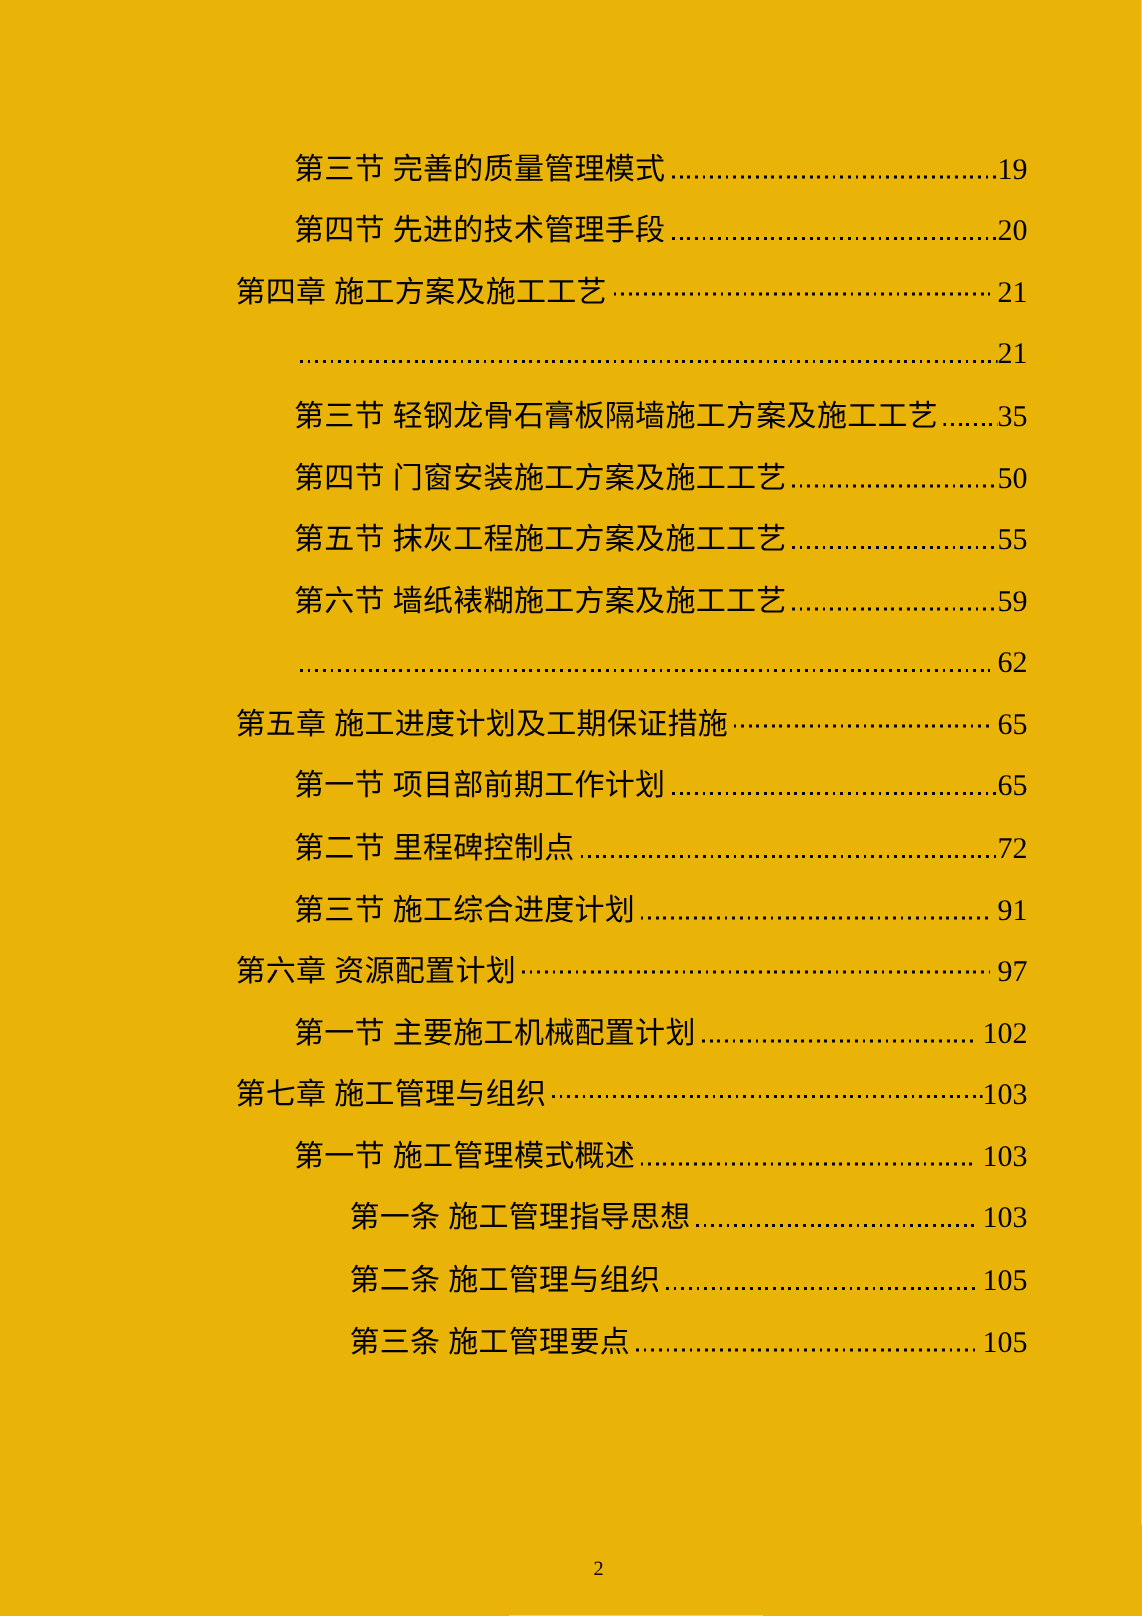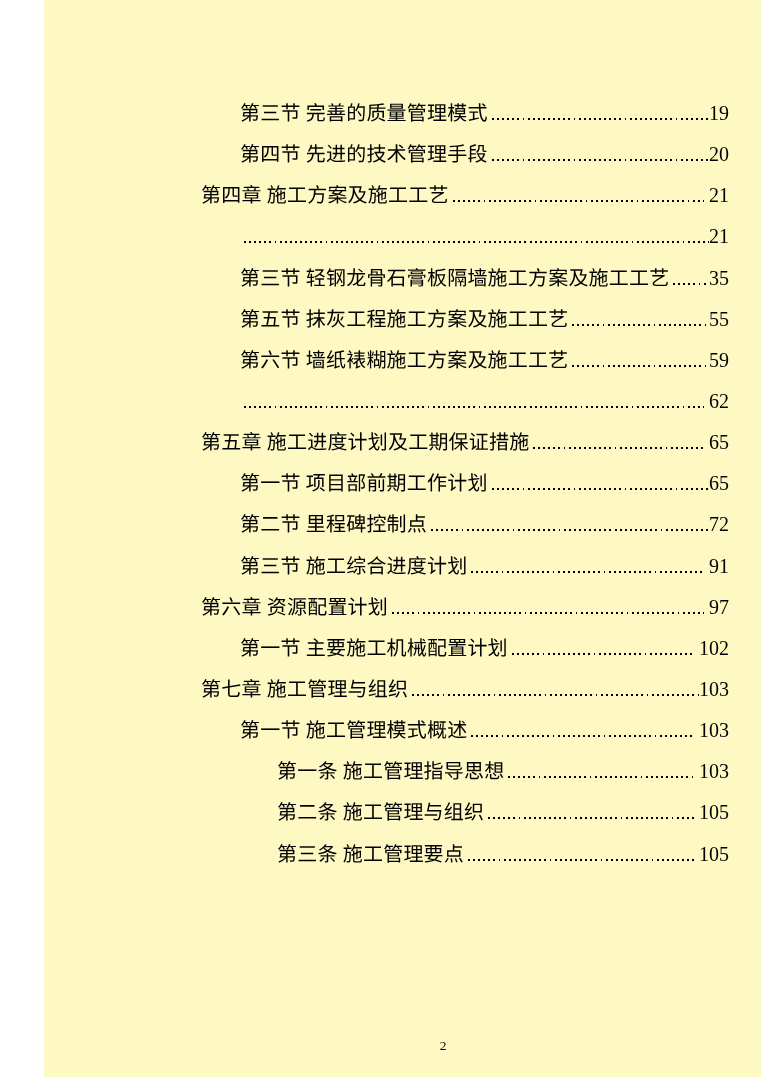--- a/index.html
+++ b/index.html
@@ -11,38 +11,37 @@
     width: 761px;
     height: 1077px;
     position: relative;
     overflow: hidden;
     font-family: "Liberation Serif", "DejaVu Serif", serif;
     color: #000000;
   }
   .page {
     position: absolute;
     inset: 0;
-    background: #fef9c3;
-    margin-left: 44px;
+    background: #eab308;
   }
   .toc {
     position: absolute;
     left: 113px;
     top: 93px;
     width: 572px;
   }
   .toc-row {
     display: flex;
     align-items: baseline;
     height: 41.15px;
     line-height: 41.15px;
     font-size: 20px;
     white-space: nowrap;
   }
-  .toc-row.level-1 { padding-left: 44px; }
+  .toc-row.level-1 { padding-left: 44px; align-items: center; }
   .toc-row.level-2 { padding-left: 83px; }
   .toc-row.level-3 { padding-left: 120px; }
   .toc-label {
     flex: 0 0 auto;
     letter-spacing: 0.2px;
   }
   .toc-leader {
     flex: 1 1 auto;
     height: 2px;
     margin-left: 4px;
@@ -92,20 +91,25 @@
         <span class="toc-page gap">21</span>
       </div>
       <div class="toc-row level-2">
         <span class="toc-leader"></span>
         <span class="toc-page">21</span>
       </div>
       <div class="toc-row level-2">
         <span class="toc-label">第三节 轻钢龙骨石膏板隔墙施工方案及施工工艺</span>
         <span class="toc-leader"></span>
         <span class="toc-page">35</span>
+      </div>
+      <div class="toc-row level-2">
+        <span class="toc-label">第四节 门窗安装施工方案及施工工艺</span>
+        <span class="toc-leader"></span>
+        <span class="toc-page">50</span>
       </div>
       <div class="toc-row level-2">
         <span class="toc-label">第五节 抹灰工程施工方案及施工工艺</span>
         <span class="toc-leader"></span>
         <span class="toc-page">55</span>
       </div>
       <div class="toc-row level-2">
         <span class="toc-label">第六节 墙纸裱糊施工方案及施工工艺</span>
         <span class="toc-leader"></span>
         <span class="toc-page">59</span>

